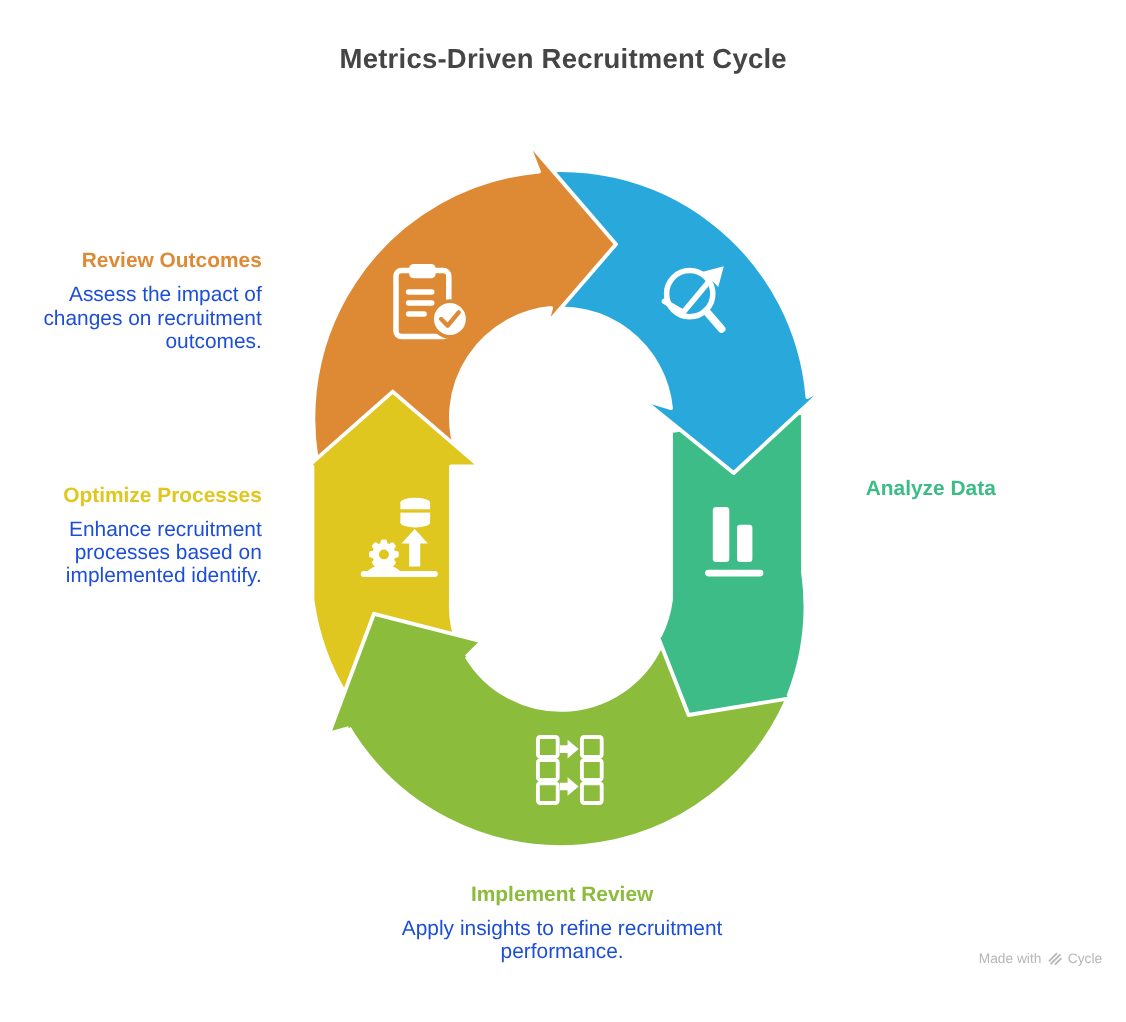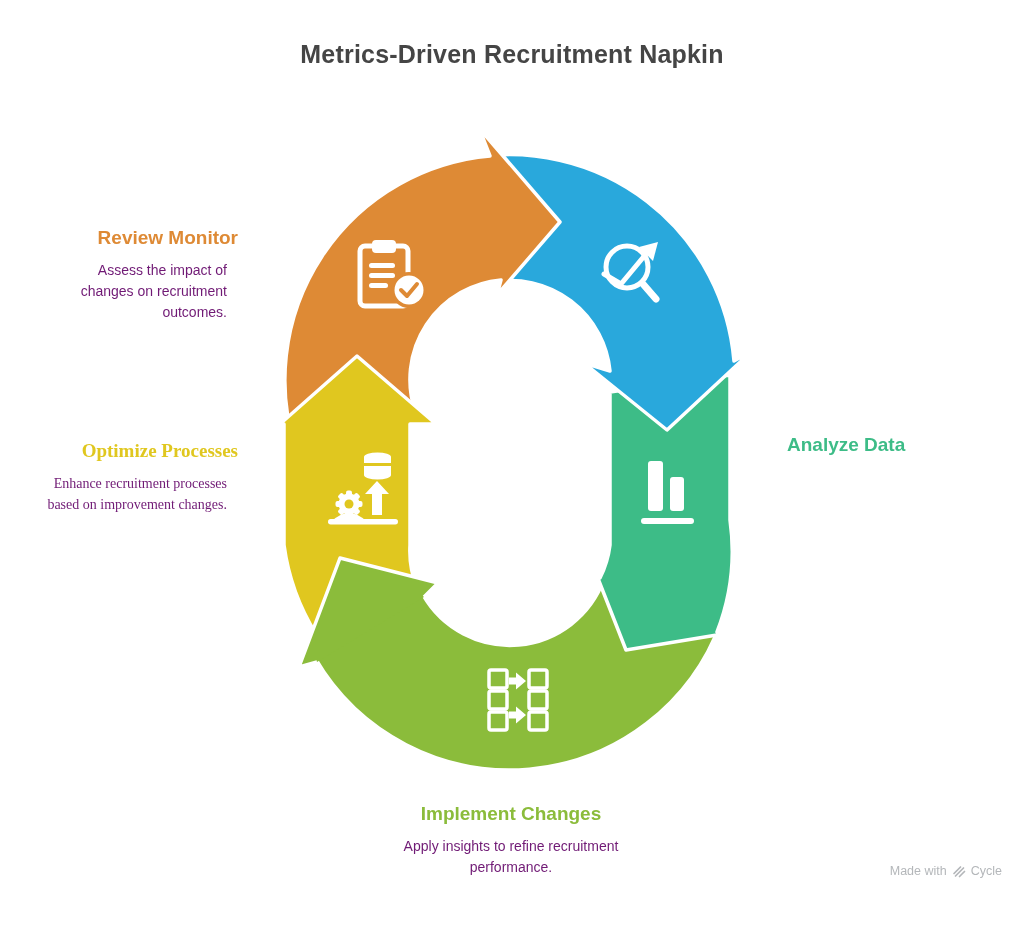--- a/index.html
+++ b/index.html
@@ -11,42 +11,42 @@
     overflow:hidden;
   }
   .title{
     position:absolute;left:0;top:40px;width:1024px;
     text-align:center;font-size:25px;font-weight:700;color:#454545;
     letter-spacing:0.2px;
   }
   .diagram{position:absolute;left:0;top:0;}
   .step-block{position:absolute;}
   .step-block h2{margin:0 0 9px 0;font-size:19px;font-weight:700;line-height:22px;}
-  .step-block p{margin:11px;font-size:14px;line-height:21px;color:#701a75;}
+  .step-block p{margin:0;font-size:19px;line-height:21px;color:#1d4ed8;}
   .align-right{text-align:right;}
   .align-left{text-align:left;}
   .align-center{text-align:center;}
   .block-review{top:227px;right:786px;width:200px;}
   .block-track{top:227px;left:787px;width:185px;}
-  .block-optimize{top:440px;right:786px;width:210px;font-family:Liberation Serif, serif;}
+  .block-optimize{top:440px;right:786px;width:210px;}
   .block-analyze{top:434px;left:787px;width:200px;}
   .block-implement{top:803px;left:361px;width:300px;}
   .footer{
     position:absolute;right:22px;top:864px;
     display:flex;align-items:center;gap:5px;
     font-size:12.5px;color:#b4b7ba;
   }
   .footer svg{display:block;}
 </style>
 </head>
 <body>
 
 <div class="canvas">
 
-  <div class="title">Metrics-Driven Recruitment Napkin</div>
+  <div class="title">Metrics-Driven Recruitment Cycle</div>
 
   <svg class="diagram" width="1024" height="929" viewBox="0 0 1024 929">
 
     <path d="M 721,622 A 225,225 0 0 1 315,658 L 299,667 L 340,558 L 438,583 L 423,595 A 100,100 0 0 0 604,579 Z" stroke="#ffffff" stroke-width="3.5" stroke-linejoin="round" fill="#8BBC3B"></path>
 
     <path d="M 610,392 L 730,375 L 730,520 A 223,223 0 0 1 717,632 L 741,631 L 626,650 L 588,553 L 600,578 A 100,100 0 0 0 610,545 Z" stroke="#ffffff" stroke-width="3.5" stroke-linejoin="round" fill="#3DBC87"></path>
 
     <path d="M 471,158 A 225,225 0 0 1 734,361 L 752,351 L 667,430 L 584,363 L 610,371 A 100,100 0 0 0 493,282 Z" stroke="#ffffff" stroke-width="3.5" stroke-linejoin="round" fill="#29A8DC"></path>
 
     <path d="M 296,450 A 225,225 0 0 1 490,156 L 479,128 L 560,222 L 497,295 L 501,280 A 100,100 0 0 0 415,411 Z" stroke="#ffffff" stroke-width="3.5" stroke-linejoin="round" fill="#DE8A35"></path>
@@ -106,36 +106,36 @@
       <rect x="489" y="712" width="18" height="18" rx="2" fill="none" stroke="#ffffff" stroke-width="3.5"></rect>
       <rect x="529" y="670" width="18" height="18" rx="2" fill="none" stroke="#ffffff" stroke-width="3.5"></rect>
       <rect x="529" y="691" width="18" height="18" rx="2" fill="none" stroke="#ffffff" stroke-width="3.5"></rect>
       <rect x="529" y="712" width="18" height="18" rx="2" fill="none" stroke="#ffffff" stroke-width="3.5"></rect>
       <path d="M 509,677.5 L 516,677.5 L 516,672.5 L 526,681 L 516,689.5 L 516,684.5 L 509,684.5 Z" fill="#ffffff"></path>
       <path d="M 509,711.5 L 516,711.5 L 516,706.5 L 526,715 L 516,723.5 L 516,718.5 L 509,718.5 Z" fill="#ffffff"></path>
     </g>
   </svg>
 
   <div class="step-block block-review align-right">
-    <h2 style="color: rgb(222, 138, 53);">Review Monitor</h2>
+    <h2 style="color: rgb(222, 138, 53);">Review Outcomes</h2>
     <p>Assess the impact of changes on recruitment outcomes.</p>
   </div>
 
 
   <div class="step-block block-analyze align-left">
     <h2 style="color: rgb(61, 188, 135);">Analyze Data</h2>
   </div>
 
   <div class="step-block block-optimize align-right">
     <h2 style="color: rgb(224, 199, 31);">Optimize Processes</h2>
-    <p>Enhance recruitment processes based on improvement changes.</p>
+    <p>Enhance recruitment processes based on implemented identify.</p>
   </div>
 
   <div class="step-block block-implement align-center">
-    <h2 style="color: rgb(139, 188, 59);">Implement Changes</h2>
+    <h2 style="color: rgb(139, 188, 59);">Implement Review</h2>
     <p>Apply insights to refine recruitment performance.</p>
   </div>
 
   <div class="footer">
     <span>Made with</span>
     <svg width="14" height="14" viewBox="0 0 14 14">
       <path d="M2 9.5 L8.5 3 M3.5 12 L11.5 4 M7.5 12.5 L12.5 7.5" stroke="#b4b7ba" stroke-width="1.7" stroke-linecap="round" fill="none"></path>
     </svg>
     <span>Cycle</span>
   </div>

